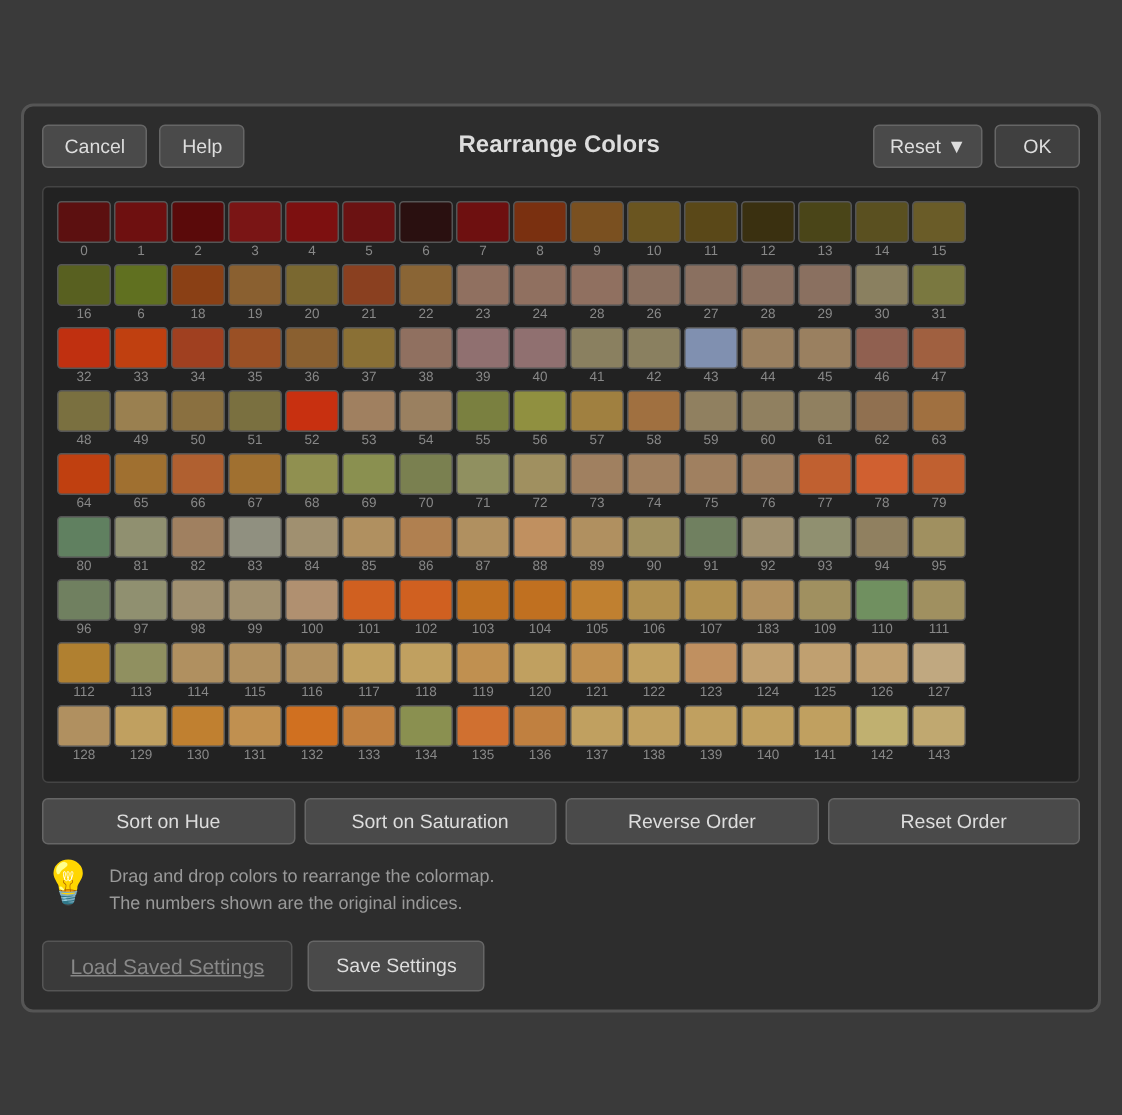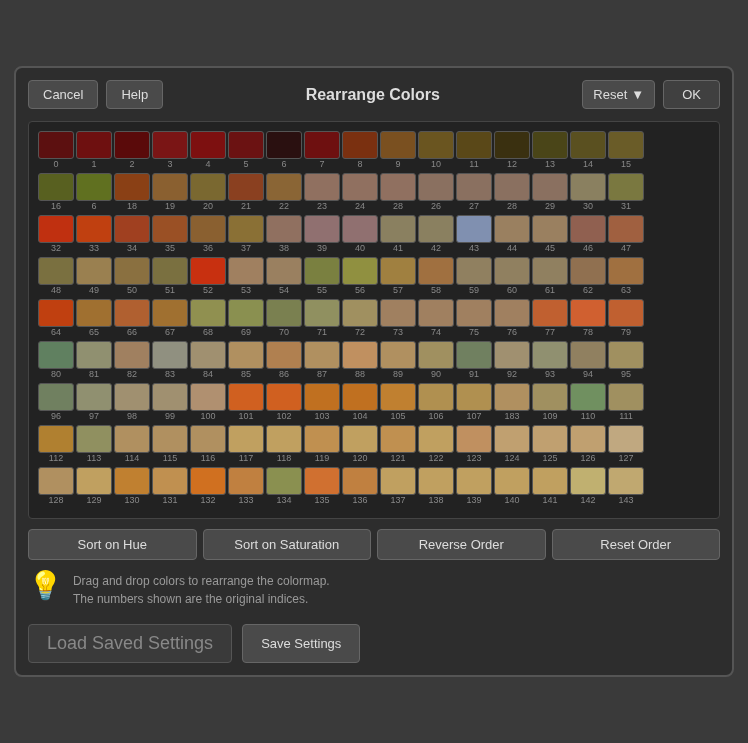--- a/index.html
+++ b/index.html
@@ -131,22 +131,23 @@
     .bottom-buttons {
       display: flex;
       gap: 10px;
     }
     .btn-load {
       background: #3a3a3a;
       border: 1px solid #555;
       border-radius: 4px;
       color: #888;
       padding: 8px 18px;
-      font-size: 18px;
+      font-size: 14px;
       cursor: pointer;
+      text-decoration: underline;
     }
     .btn-save {
       background: #4a4a4a;
       border: 1px solid #666;
       border-radius: 4px;
       color: #ddd;
       padding: 8px 18px;
       font-size: 13px;
       cursor: pointer;
     }

